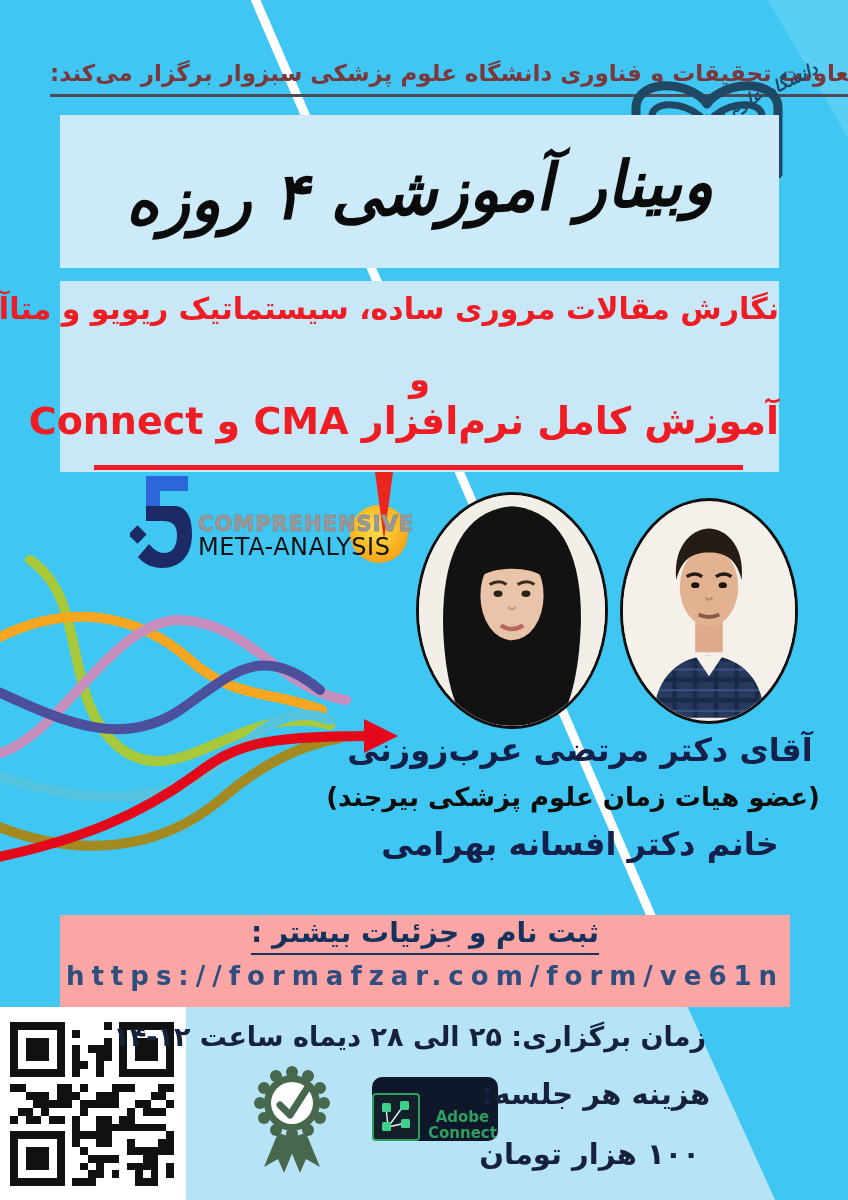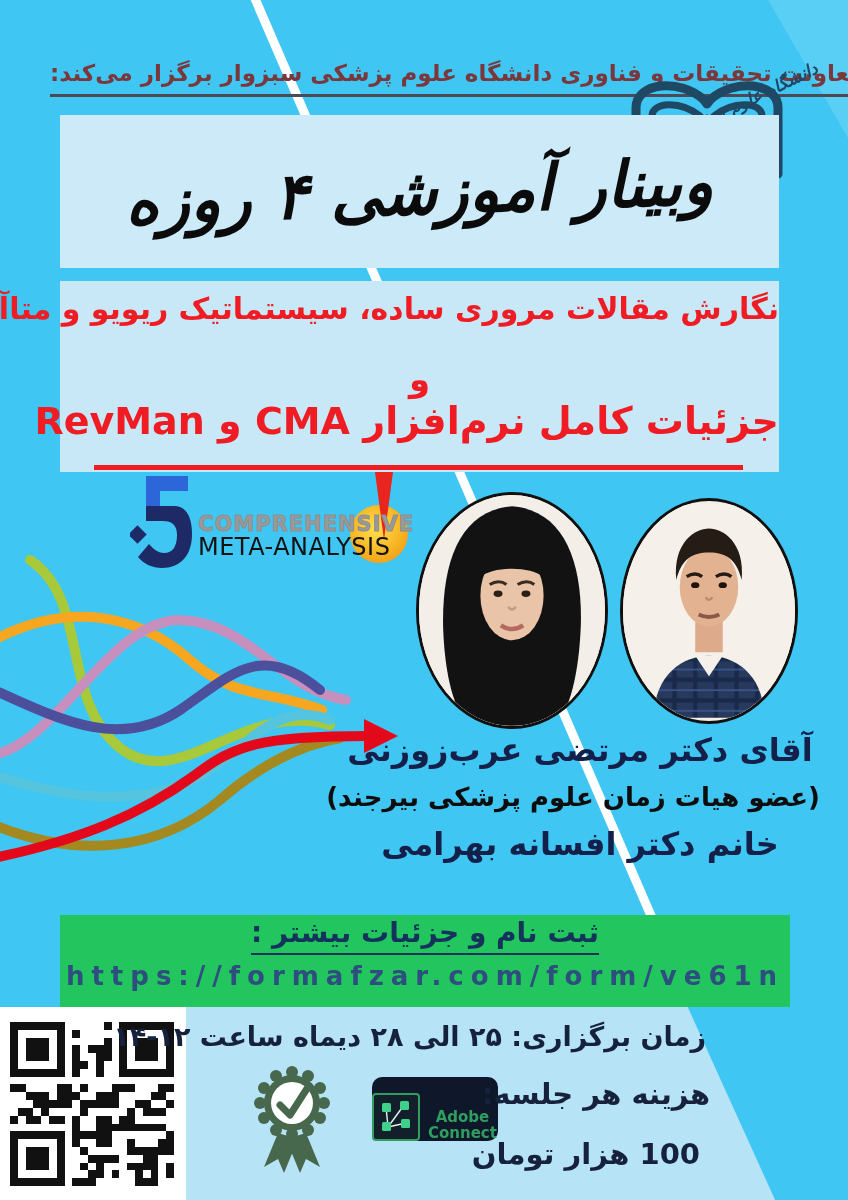--- a/index.html
+++ b/index.html
@@ -54,21 +54,21 @@
 
   
   .waves{position:absolute;left:0;top:555px;z-index:1;}
 
   
   .speakers{position:absolute;left:340px;top:731px;width:480px;text-align:center;z-index:2;}
   .speakers .name{direction:rtl;font-size:32px;font-weight:bold;color:#15204a;margin-bottom:13px;white-space:nowrap;}
   .speakers .affil{direction:rtl;font-size:26px;font-weight:bold;color:#0d0d0d;margin-bottom:13px;white-space:nowrap;}
 
   
-  .register-box{position:absolute;left:60px;top:915px;width:730px;height:96px;background:#22c55e;z-index:2;
+  .register-box{position:absolute;left:60px;top:915px;width:730px;height:96px;background:#fca5a5;z-index:2;
     display:flex;flex-direction:column;align-items:center;justify-content:center;}
   .register-label{direction:rtl;font-size:28px;font-weight:bold;color:#14325c;
     border-bottom:2px solid #14325c;padding-bottom:4px;margin-bottom:6px;white-space:nowrap;}
   .register-url{font-size:26px;font-weight:bold;color:#2d4e7e;letter-spacing:7px;
     border-bottom:3px solid #2d4e7e;padding-bottom:17px;text-decoration:none;white-space:nowrap;cursor:pointer;}
 
   
   .bottom-strip{position:absolute;left:0;top:1007px;width:848px;height:193px;background:#b7e3f6;z-index:2;}
   .bottom-cyan{position:absolute;right:0;top:0;width:100%;height:100%;
     background:#3fc6f2;clip-path:polygon(81.1% 0,100% 0,100% 100%,91.4% 100%);}
@@ -112,21 +112,21 @@
     </svg>
   </div>
 
   <div class="title-box">
     <div class="title">وبینار آموزشی ۴ روزه</div>
   </div>
 
   <div class="topics-box">
     <div class="topics-line">نگارش مقالات مروری ساده، سیستماتیک ریویو و متاآنالیز</div>
     <div class="and-word">و</div>
-    <div class="software-line">جزئیات کامل نرم‌افزار CMA و RevMan</div>
+    <div class="software-line">آموزش کامل نرم‌افزار CMA و Connect</div>
     <div class="software-underline"></div>
   </div>
 
   <div class="cma">
     <div class="cma-circle"></div>
     <div class="cma-wedge"></div>
     <svg class="cma-five" width="62" height="96" viewBox="0 0 62 96">
       <path d="M16,0 H58 V15 H30 V34 H16 Z" fill="#2d66d9"></path>
       <path d="M30,30 H44 C58,30 62,44 62,58 C62,80 50,92 32,92 C22,92 14,88 8,81 L19,68 C24,74 29,77 34,77 C43,77 47,70 47,59 C47,49 42,45 33,45 H16 V30 Z" fill="#1e2a66"></path>
       <rect x="1" y="52" width="13" height="13" transform="rotate(45 7.5 58.5)" fill="#1e2a66"></rect>
@@ -375,16 +375,16 @@
           <rect x="23" y="20" width="9" height="9" rx="1.5" fill="#3fd08c"></rect>
         </svg>
       </div>
       <div class="adobe-text">
         <div>Adobe</div>
         <div>Connect</div>
       </div>
     </div>
 
     <div class="cost-label">هزینه هر جلسه:</div>
-    <div class="cost-value">100 هزار تومان</div>
+    <div class="cost-value">۱۰۰ هزار تومان</div>
   </div>
 
 </div>
 
 </body></html>

